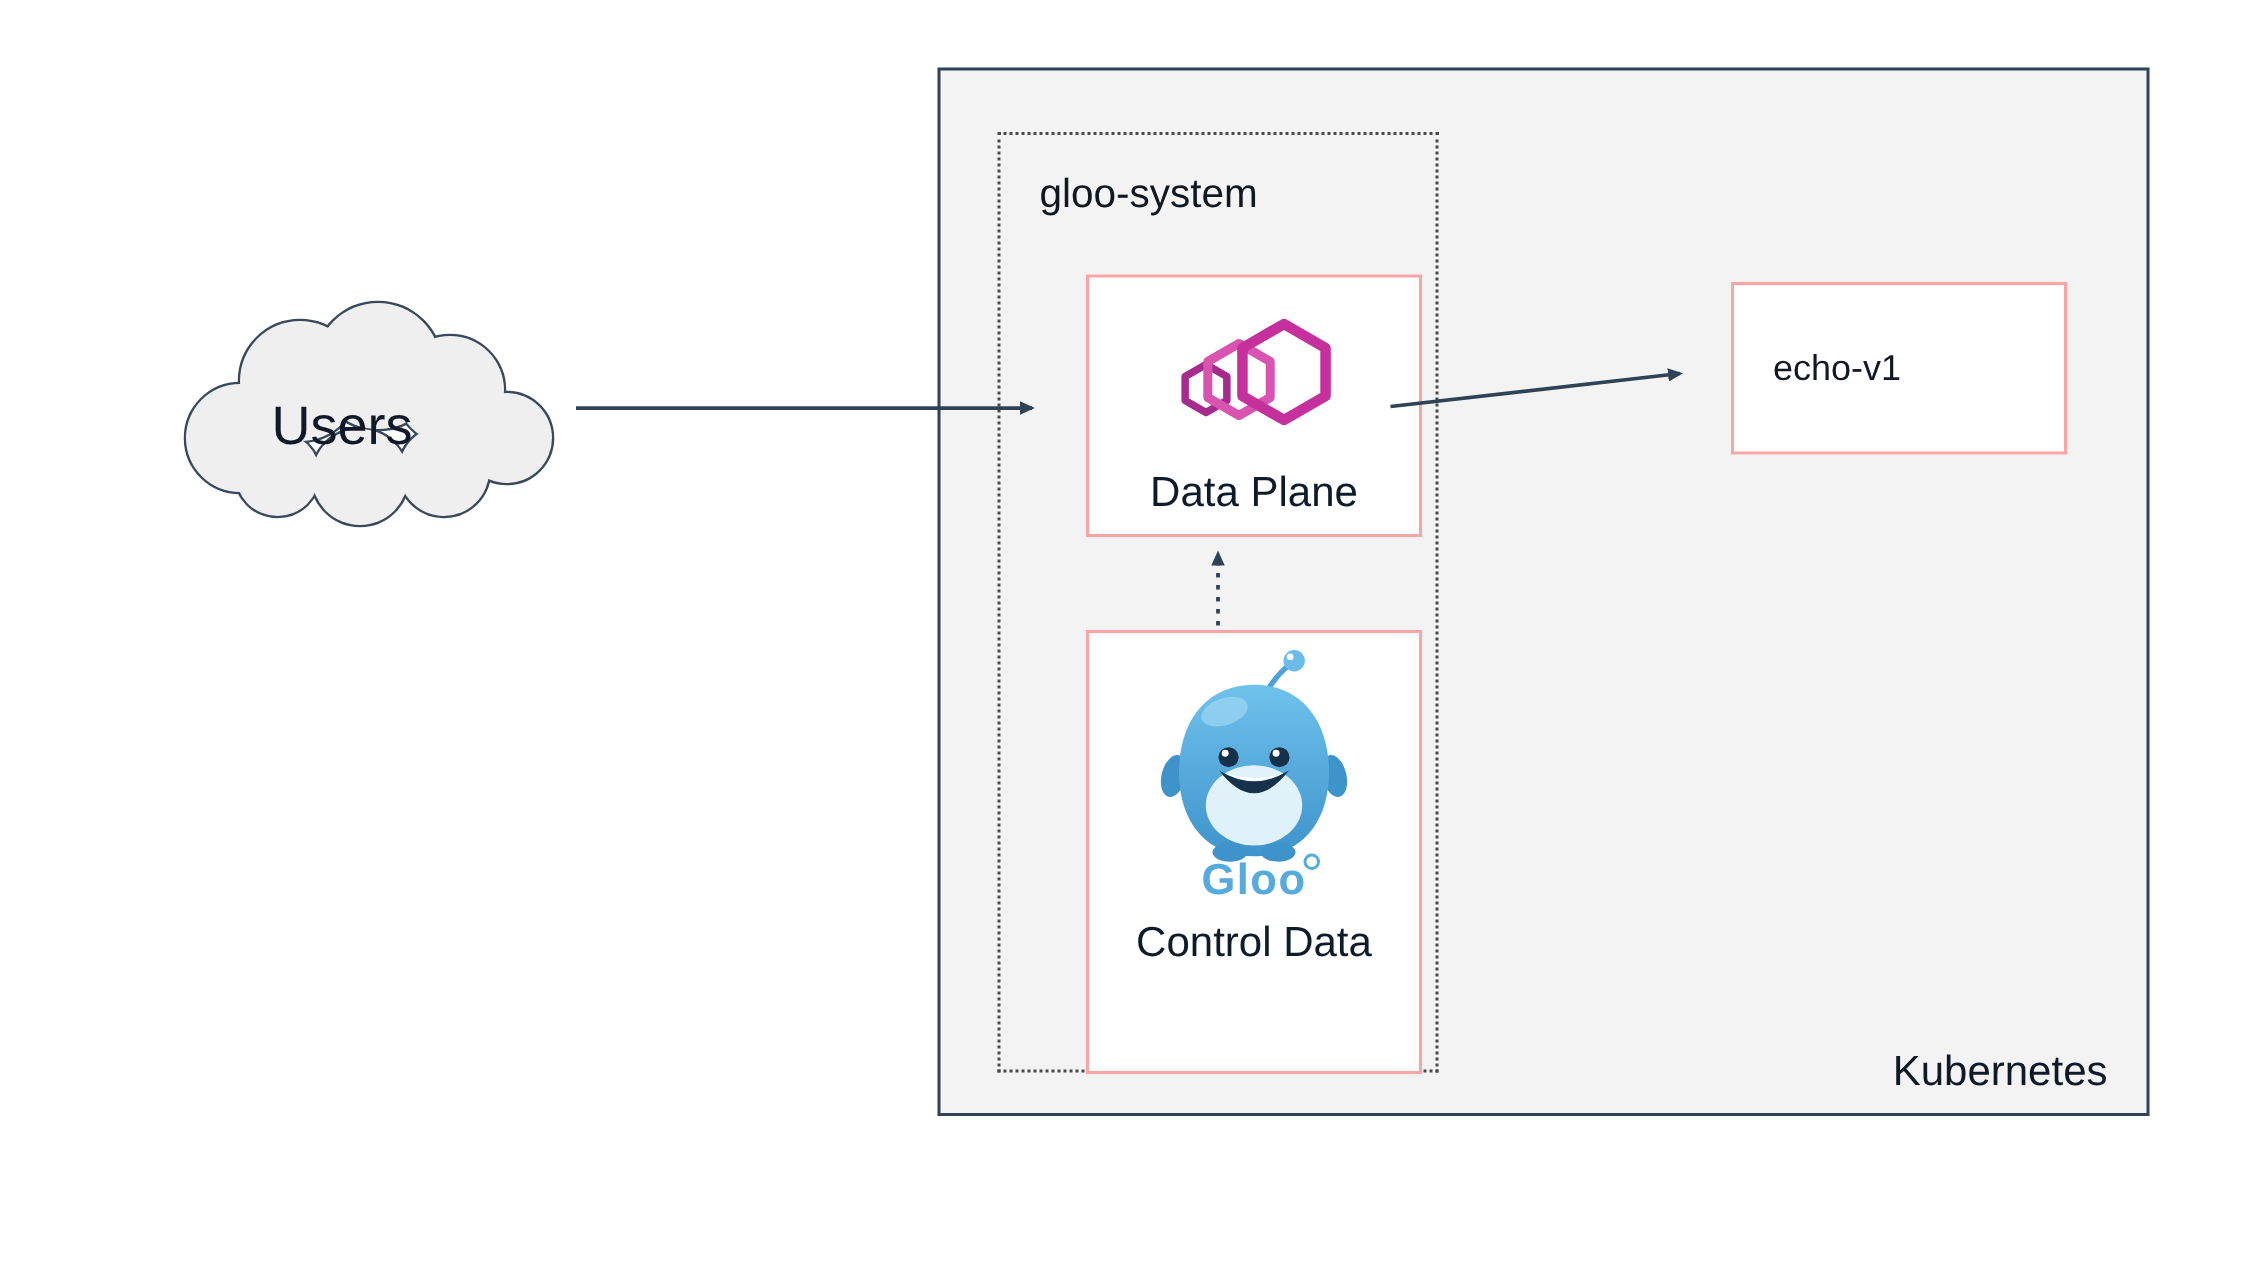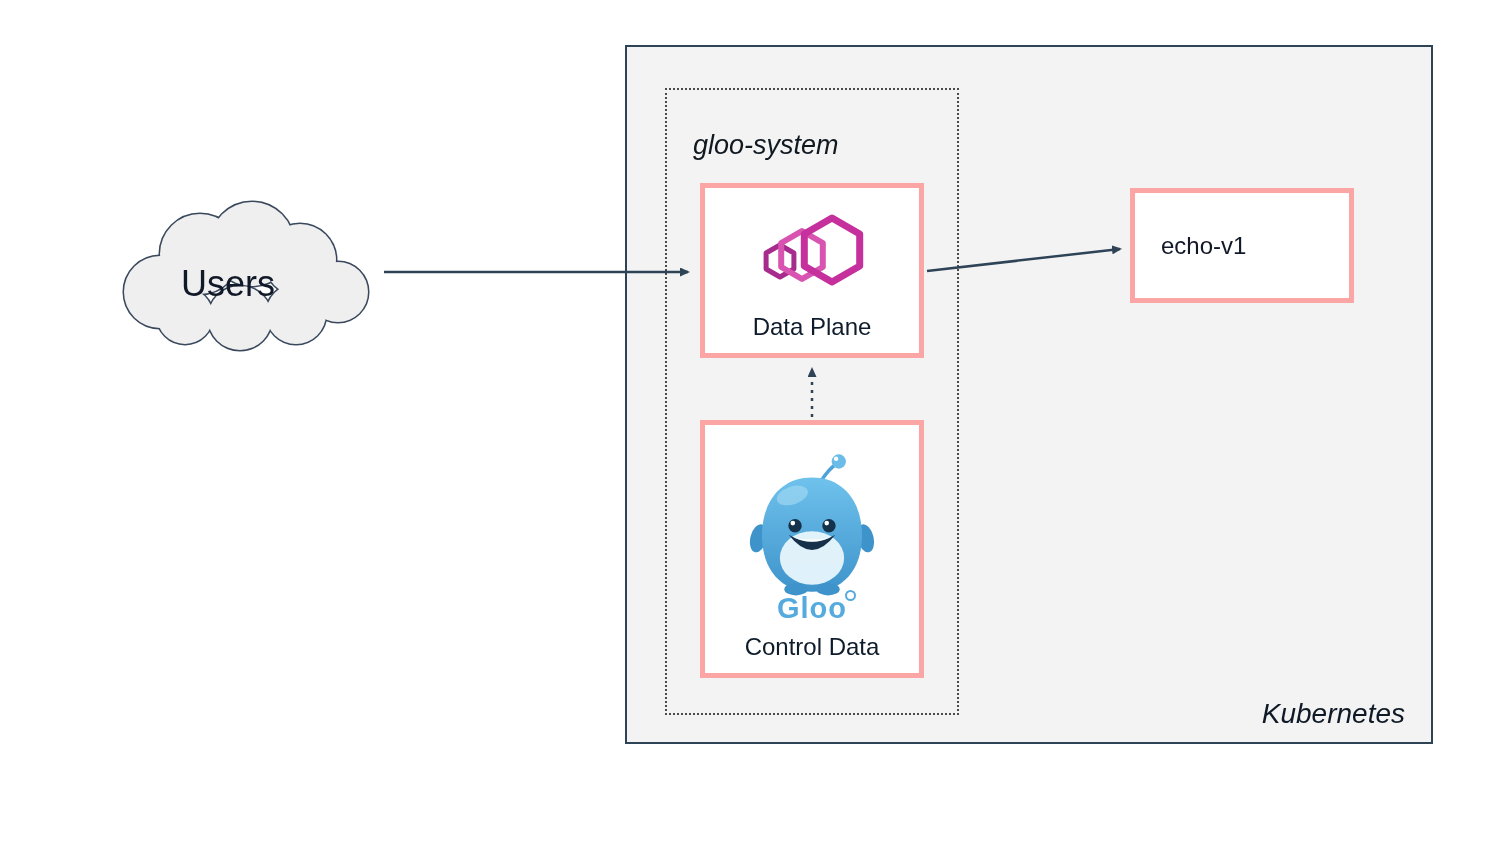--- a/index.html
+++ b/index.html
@@ -18,65 +18,63 @@
     position: absolute;
     left: 625px; top: 45px;
     width: 808px; height: 699px;
     background: #f3f3f4;
     border: 2px solid #2e4356;
     box-sizing: border-box;
   }
   .k8s-label {
     position: absolute;
     right: 26px; bottom: 12px;
-    font-style: italic;
     font-size: 28px;
     color: #101a26;
   }
 
   
   .ns {
     position: absolute;
     border: 2px dotted #4a4a4a;
     box-sizing: border-box;
   }
   .ns-gloo { left: 665px; top: 88px; width: 294px; height: 627px; }
   .ns-echo { left: 1095px; top: 88px; width: 294px; height: 532px; }
   .ns-label {
     position: absolute;
-    left: 26px; top: 40px;
-    font-style: italic;
+    left: 26px; top: 24px;
     font-size: 27px;
     color: #101820;
   }
 
   
   .node {
     position: absolute;
     background: #ffffff;
-    border: 5px solid #fca5a5;
+    border: 2px solid #fca5a5;
     box-sizing: border-box;
     display: flex;
     flex-direction: column;
     align-items: center;
-  }
-  .node-label { font-size: 24px; color: #0d1b2a; }
+    margin-left: 24px;
+  }
+  .node-label { font-size: 28px; color: #0d1b2a; }
 
   .node-data-plane {
     left: 700px; top: 183px;
     width: 224px; height: 175px;
     justify-content: flex-end;
     padding-bottom: 12px;
   }
   .gw-icon { margin: auto 0; display: block; }
 
   .node-control-plane {
     left: 700px; top: 420px;
-    width: 224px; height: 258px;
-    justify-content: flex-end;
+    width: 224px; height: 296px;
     padding-bottom: 12px;
   }
   .mascot-icon { margin: 6px 0 0 0; display: block; }
 
   .wordmark-wrap {
     position: relative;
     font-weight: bold;
     font-size: 29px;
     letter-spacing: 1px;
     color: #55abdd;

